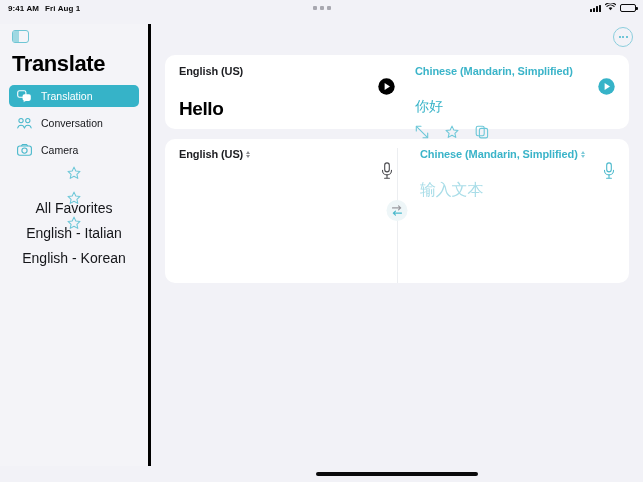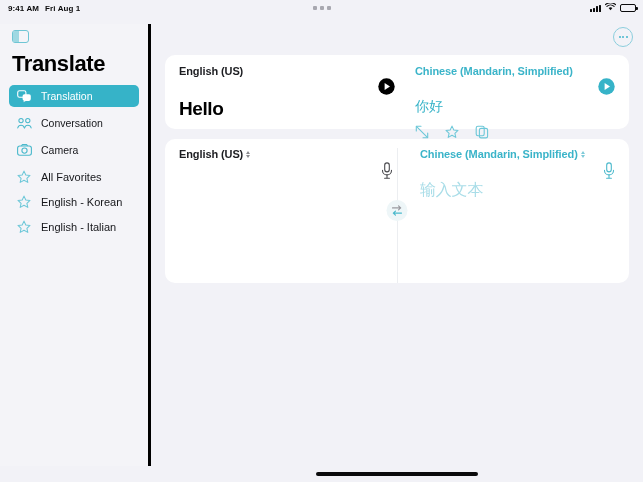--- a/index.html
+++ b/index.html
@@ -185,27 +185,28 @@
   .nav-ico svg { display: block; }
   .section-title {
     font-size: 11px;
     font-weight: bold;
     color: #111;
     margin: 13px 0 6px 4px;
   }
   .fav-item {
     display: flex;
     align-items: center;
-    gap: 10px;
+    gap: 20px;
     height: 21px;
     padding: 0 8px;
-    font-size: 11px;
+    font-size: 14px;
     color: #15161a;
     margin-bottom: 4px;
     box-sizing: border-box;
+    flex-direction: column;
   }
   .star-ico { width: 14px; height: 14px; flex: 0 0 14px; }
 
   
   .content {
     flex: 1 1 auto;
     position: relative;
     background: #f2f2f7;
     padding: 0 14px;
     box-sizing: border-box;
@@ -450,30 +451,30 @@
         </span>
         <span>All Favorites</span>
       </div>
 
       <div class="fav-item">
         <span class="star-ico">
           <svg width="14" height="14" viewBox="0 0 14 14">
             <path d="M7 1.1 L8.8 5.0 L13.0 5.4 L9.9 8.3 L10.8 12.4 L7 10.3 L3.2 12.4 L4.1 8.3 L1.0 5.4 L5.2 5.0 Z" fill="none" stroke="#6cc7d8" stroke-width="1.05" stroke-linejoin="round"></path>
           </svg>
         </span>
-        <span>English - Korean</span>
+        <span>English - Italian</span>
       </div>
 
       <div class="fav-item">
         <span class="star-ico">
           <svg width="14" height="14" viewBox="0 0 14 14">
             <path d="M7 1.1 L8.8 5.0 L13.0 5.4 L9.9 8.3 L10.8 12.4 L7 10.3 L3.2 12.4 L4.1 8.3 L1.0 5.4 L5.2 5.0 Z" fill="none" stroke="#6cc7d8" stroke-width="1.05" stroke-linejoin="round"></path>
           </svg>
         </span>
-        <span>English - Italian</span>
+        <span>English - Korean</span>
       </div>
 
     </div>
 
     <div class="content">
 
       <div class="more-btn">
         <i></i>
           <i></i>
           <i></i>

